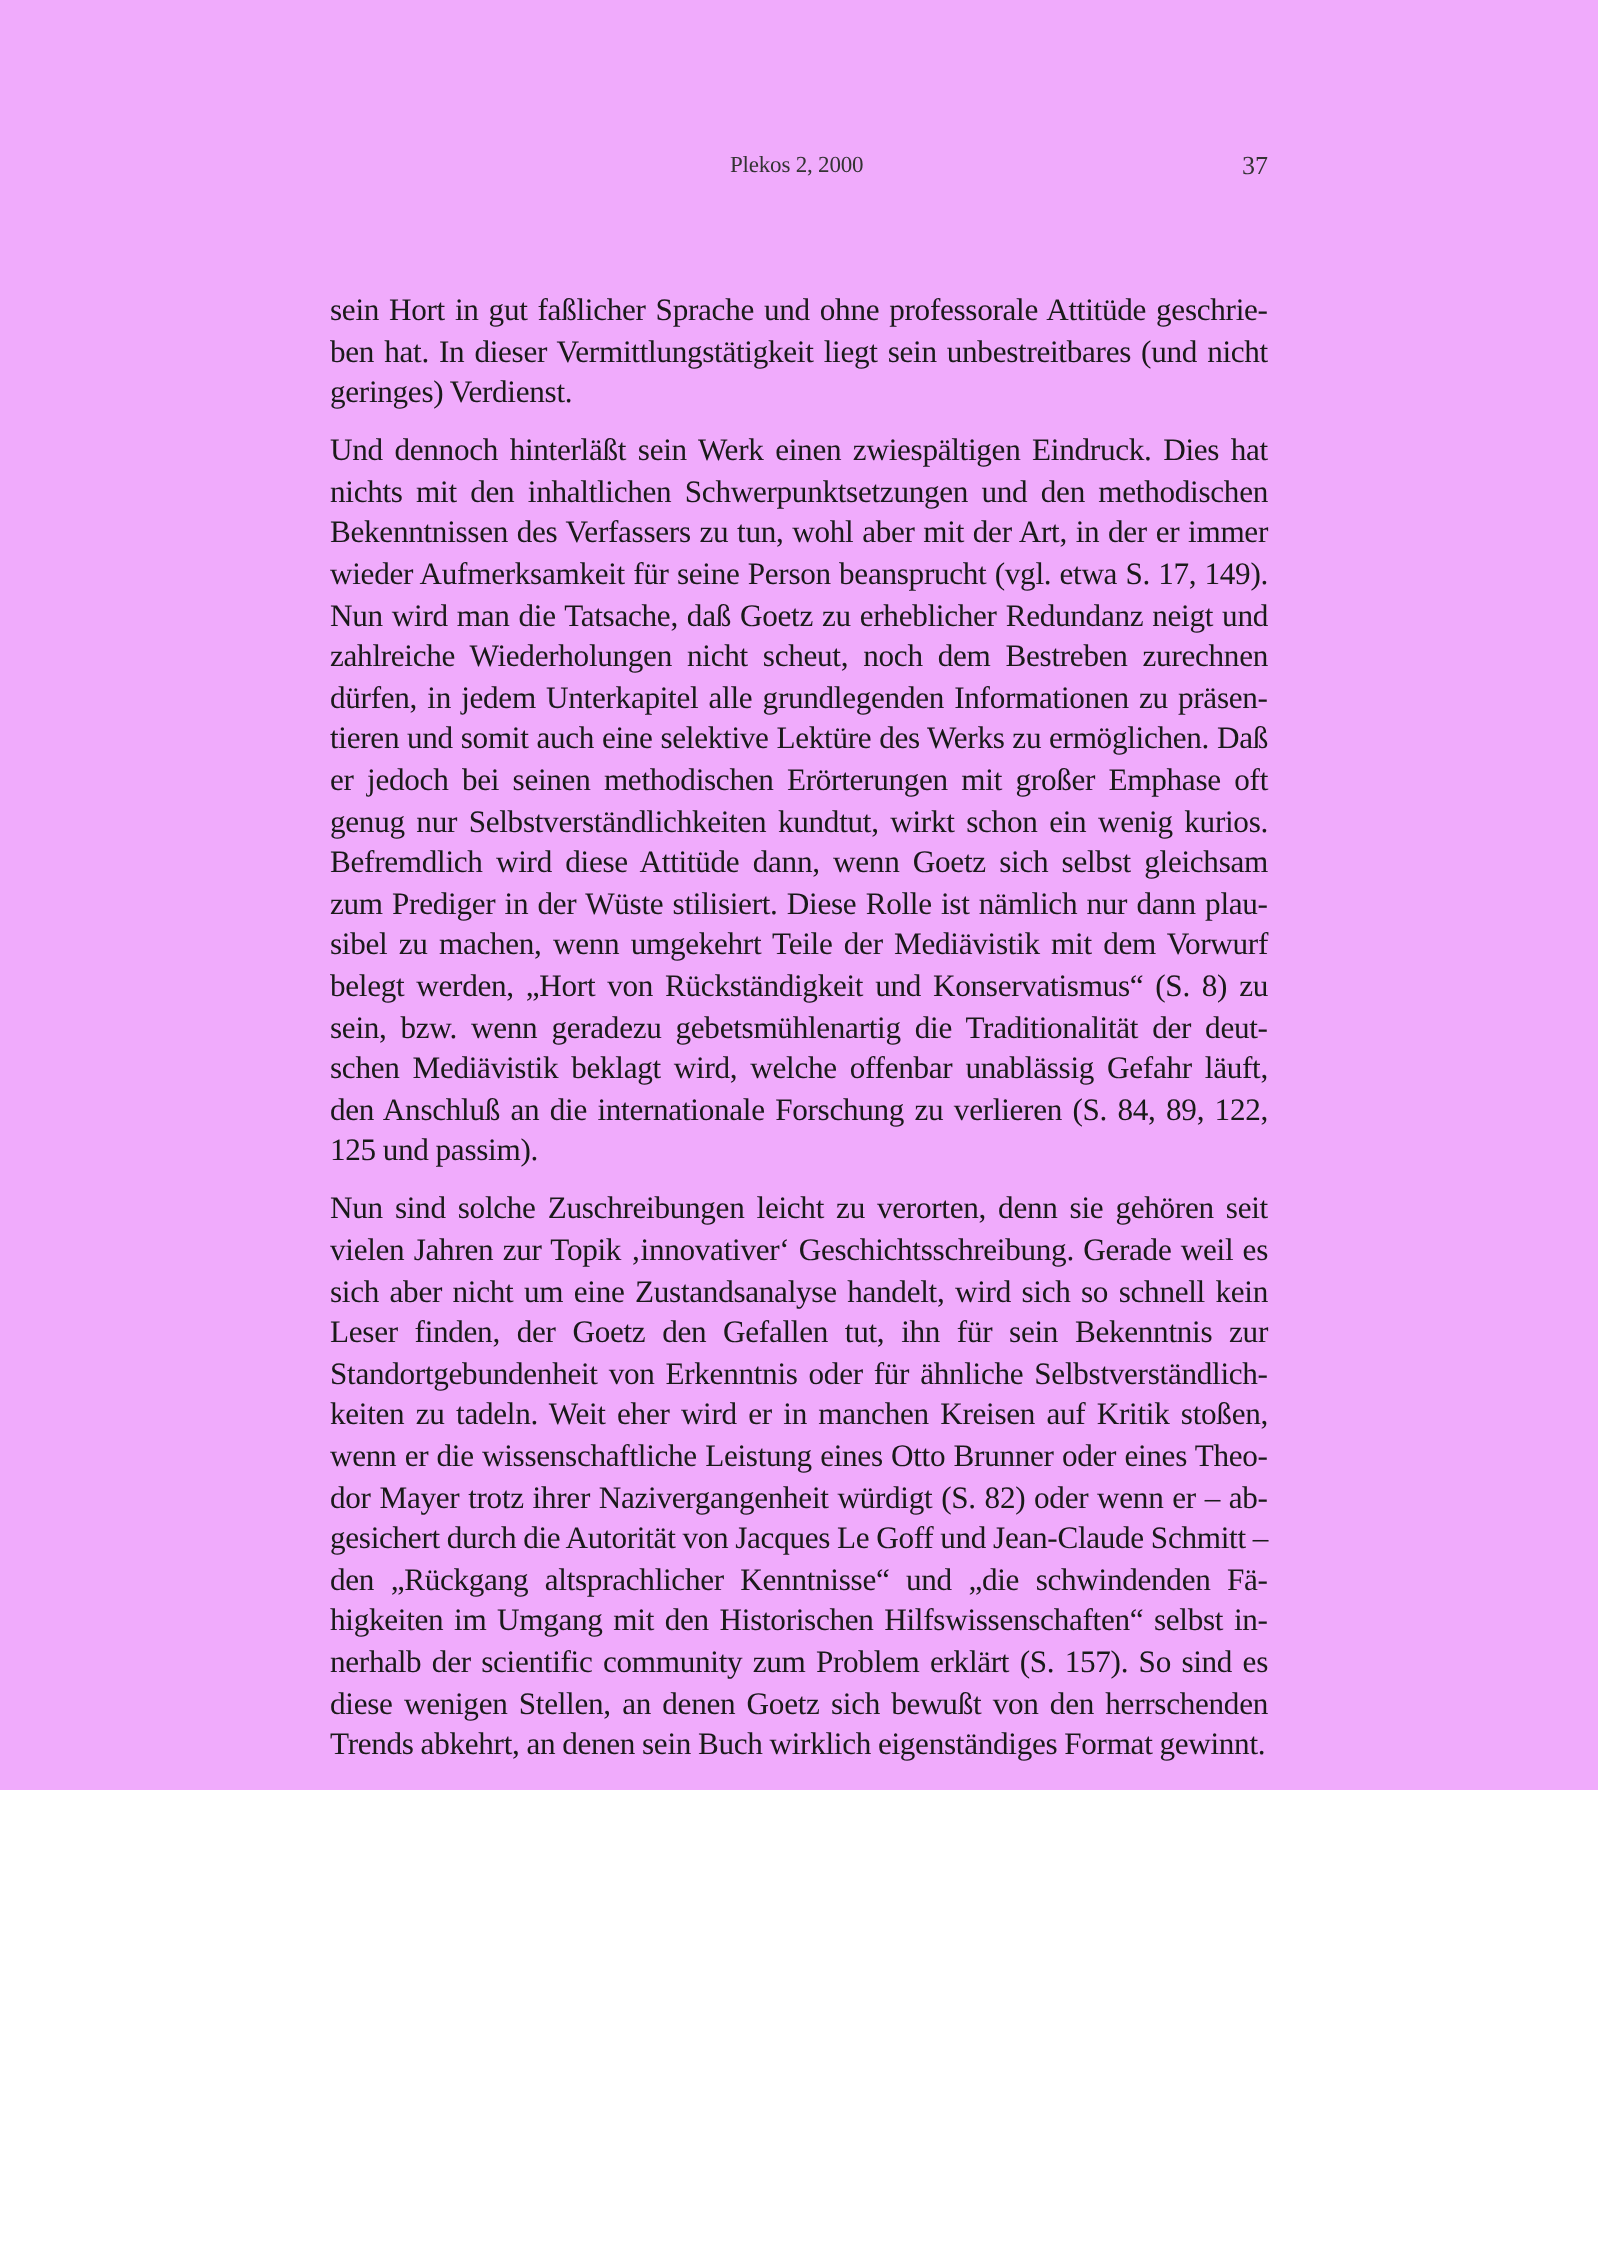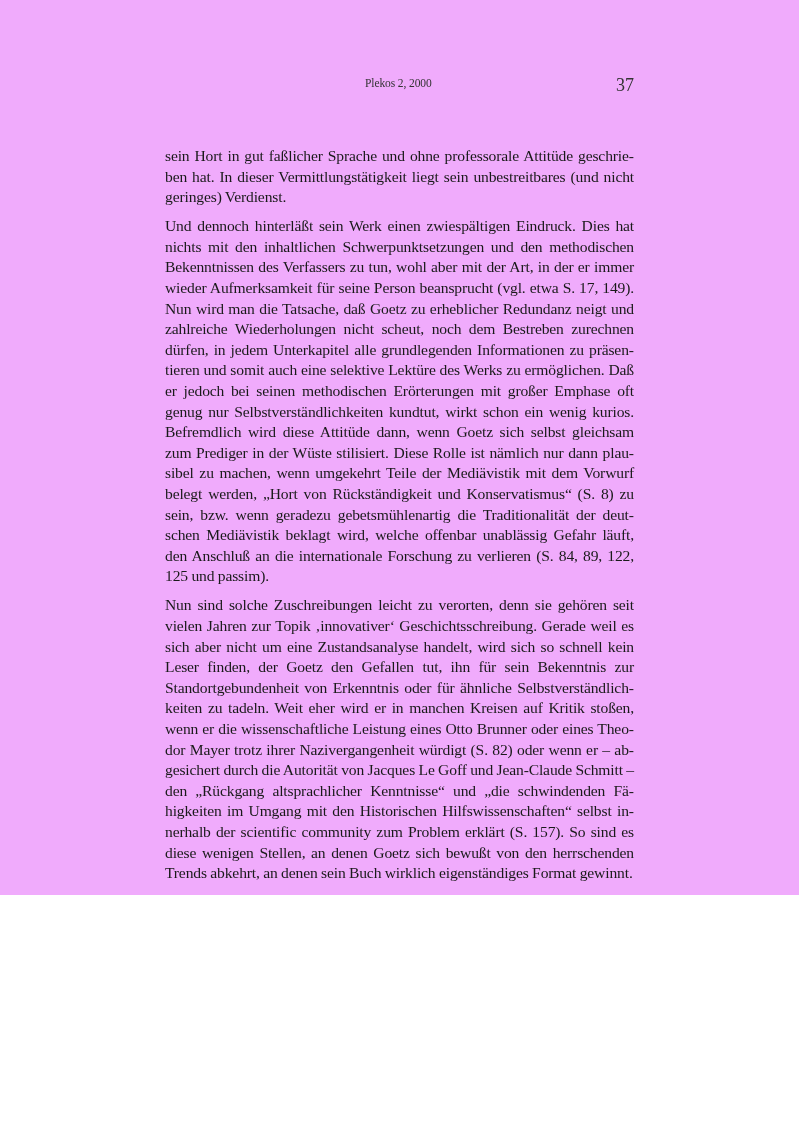--- a/index.html
+++ b/index.html
@@ -35,21 +35,21 @@
       position: absolute;
       left: 200px;
       top: 2px;
       font-size: 11.5px;
       letter-spacing: -0.1px;
     }
     .running-head .page-number {
       position: absolute;
       right: 0;
       top: 0;
-      font-size: 18px;
+      font-size: 13px;
     }
     .body-text {
       position: absolute;
       left: 165px;
       top: 146px;
       width: 469px;
       font-size: 15.6px;
       line-height: 20.6px;
       text-align: justify;
       hyphens: manual;

